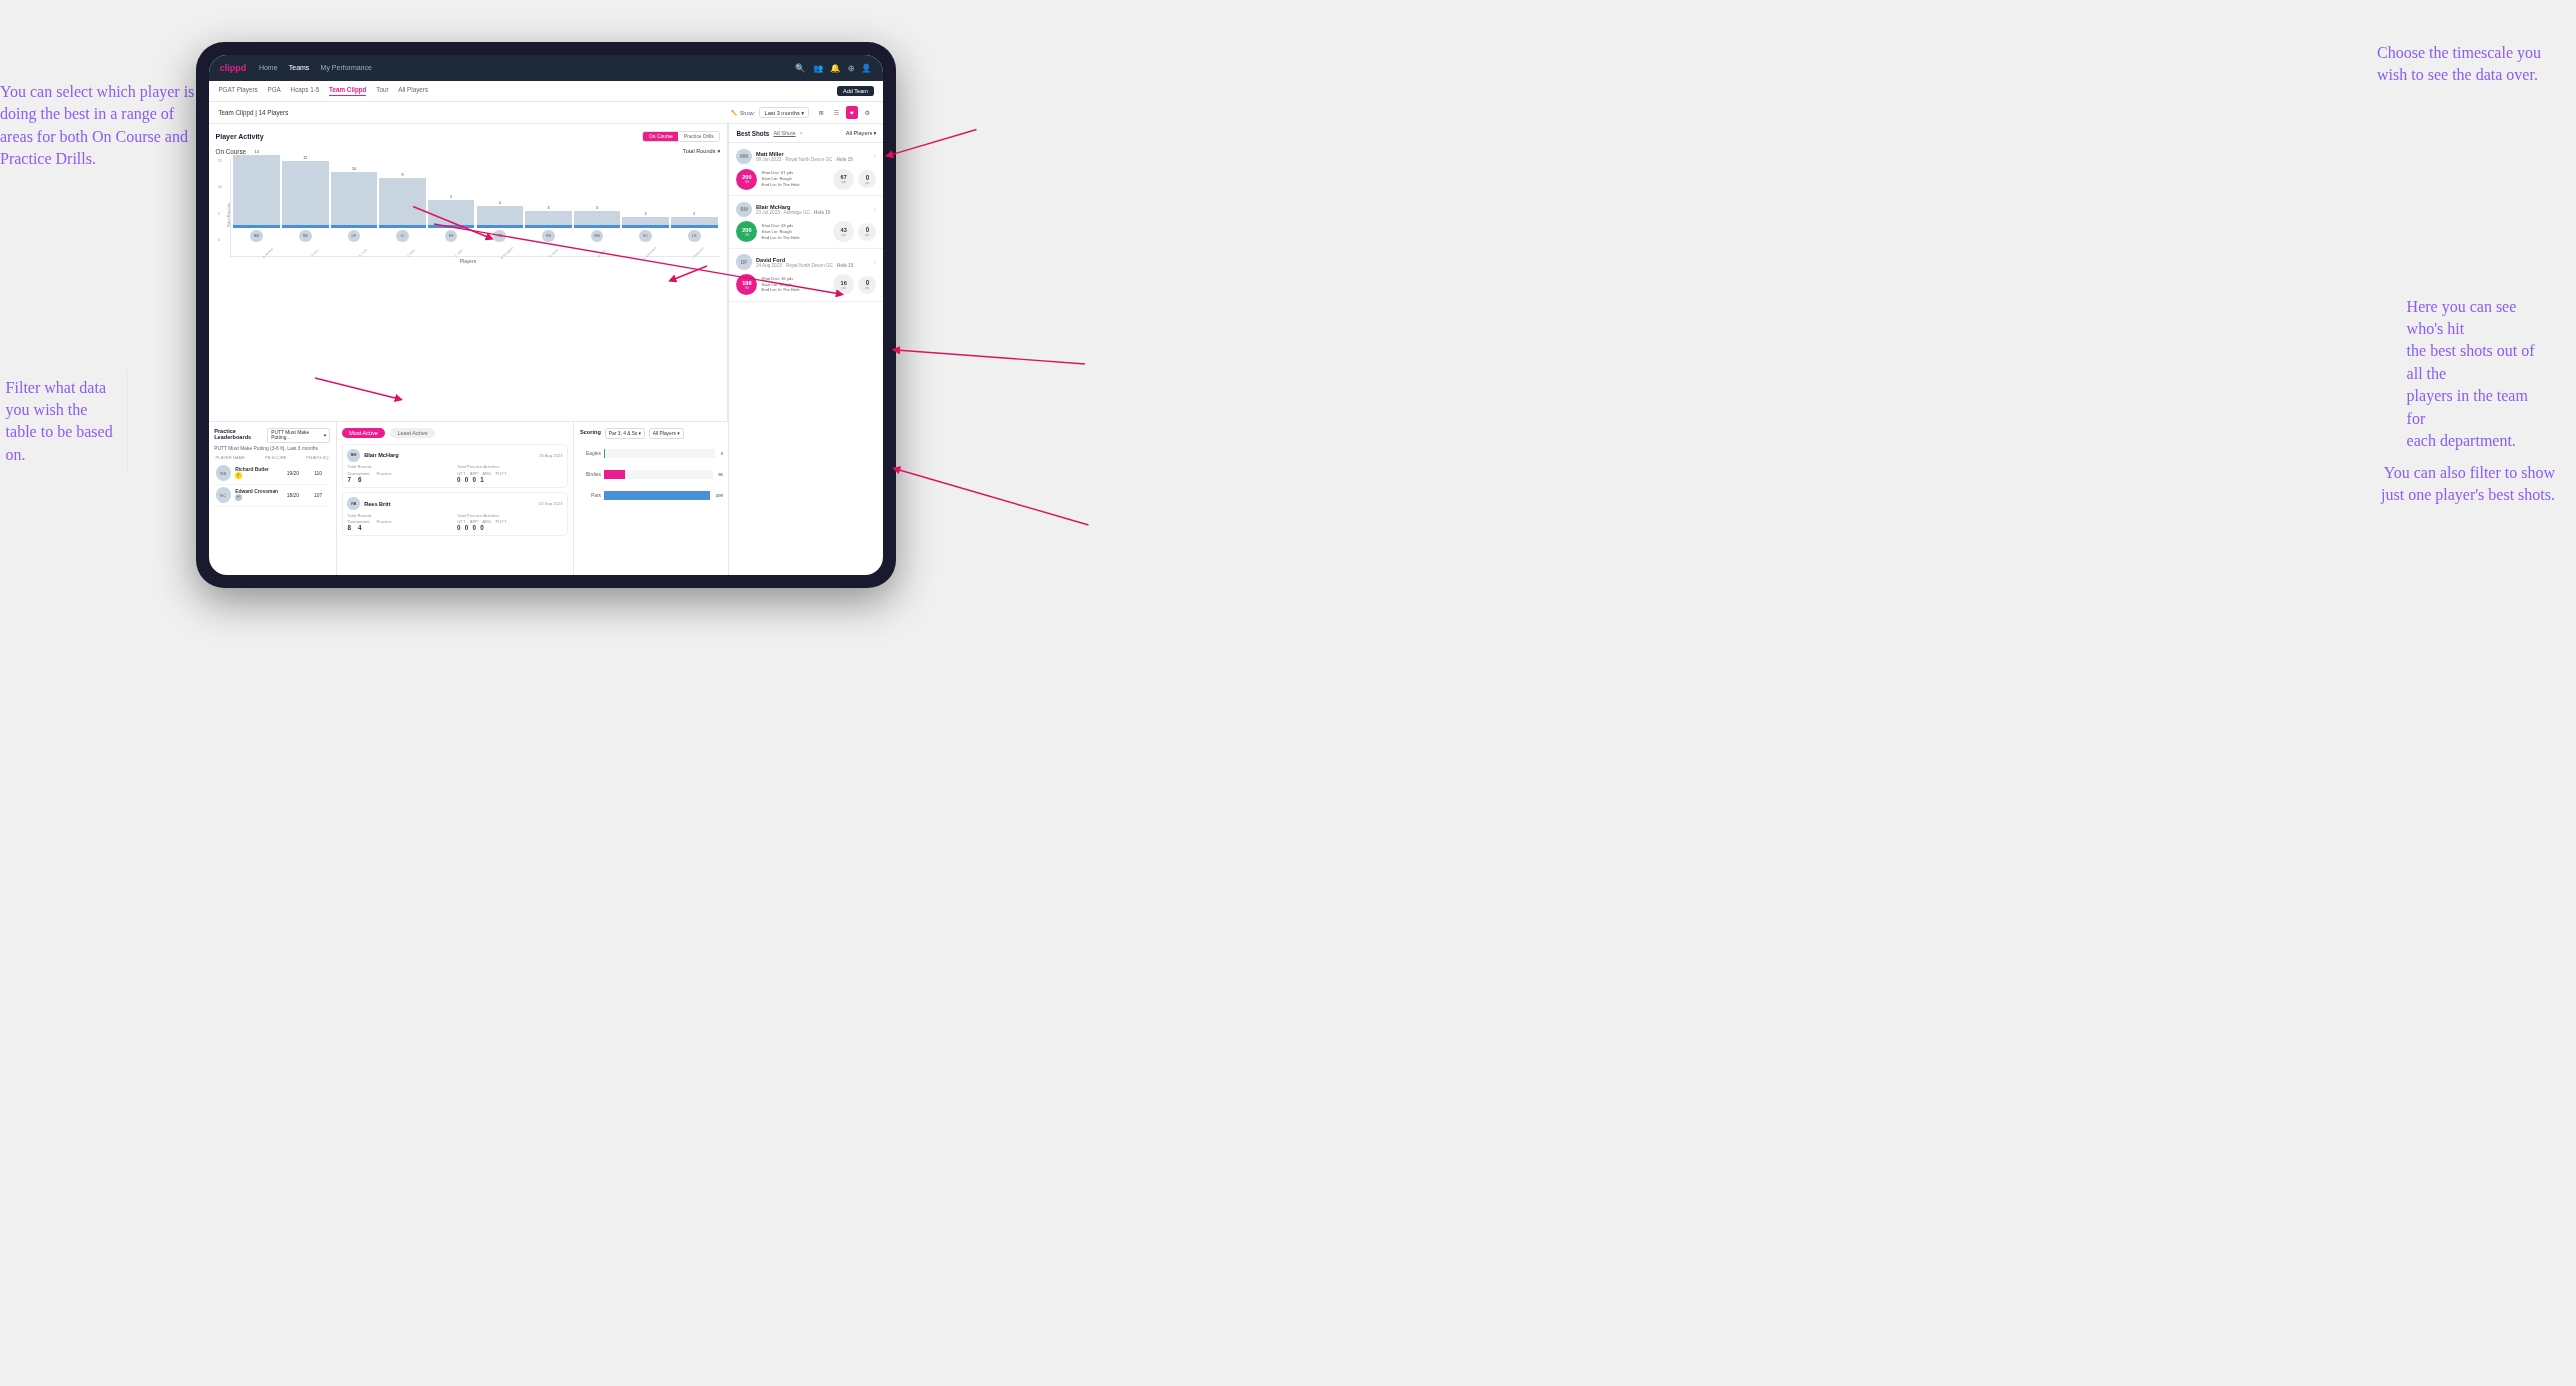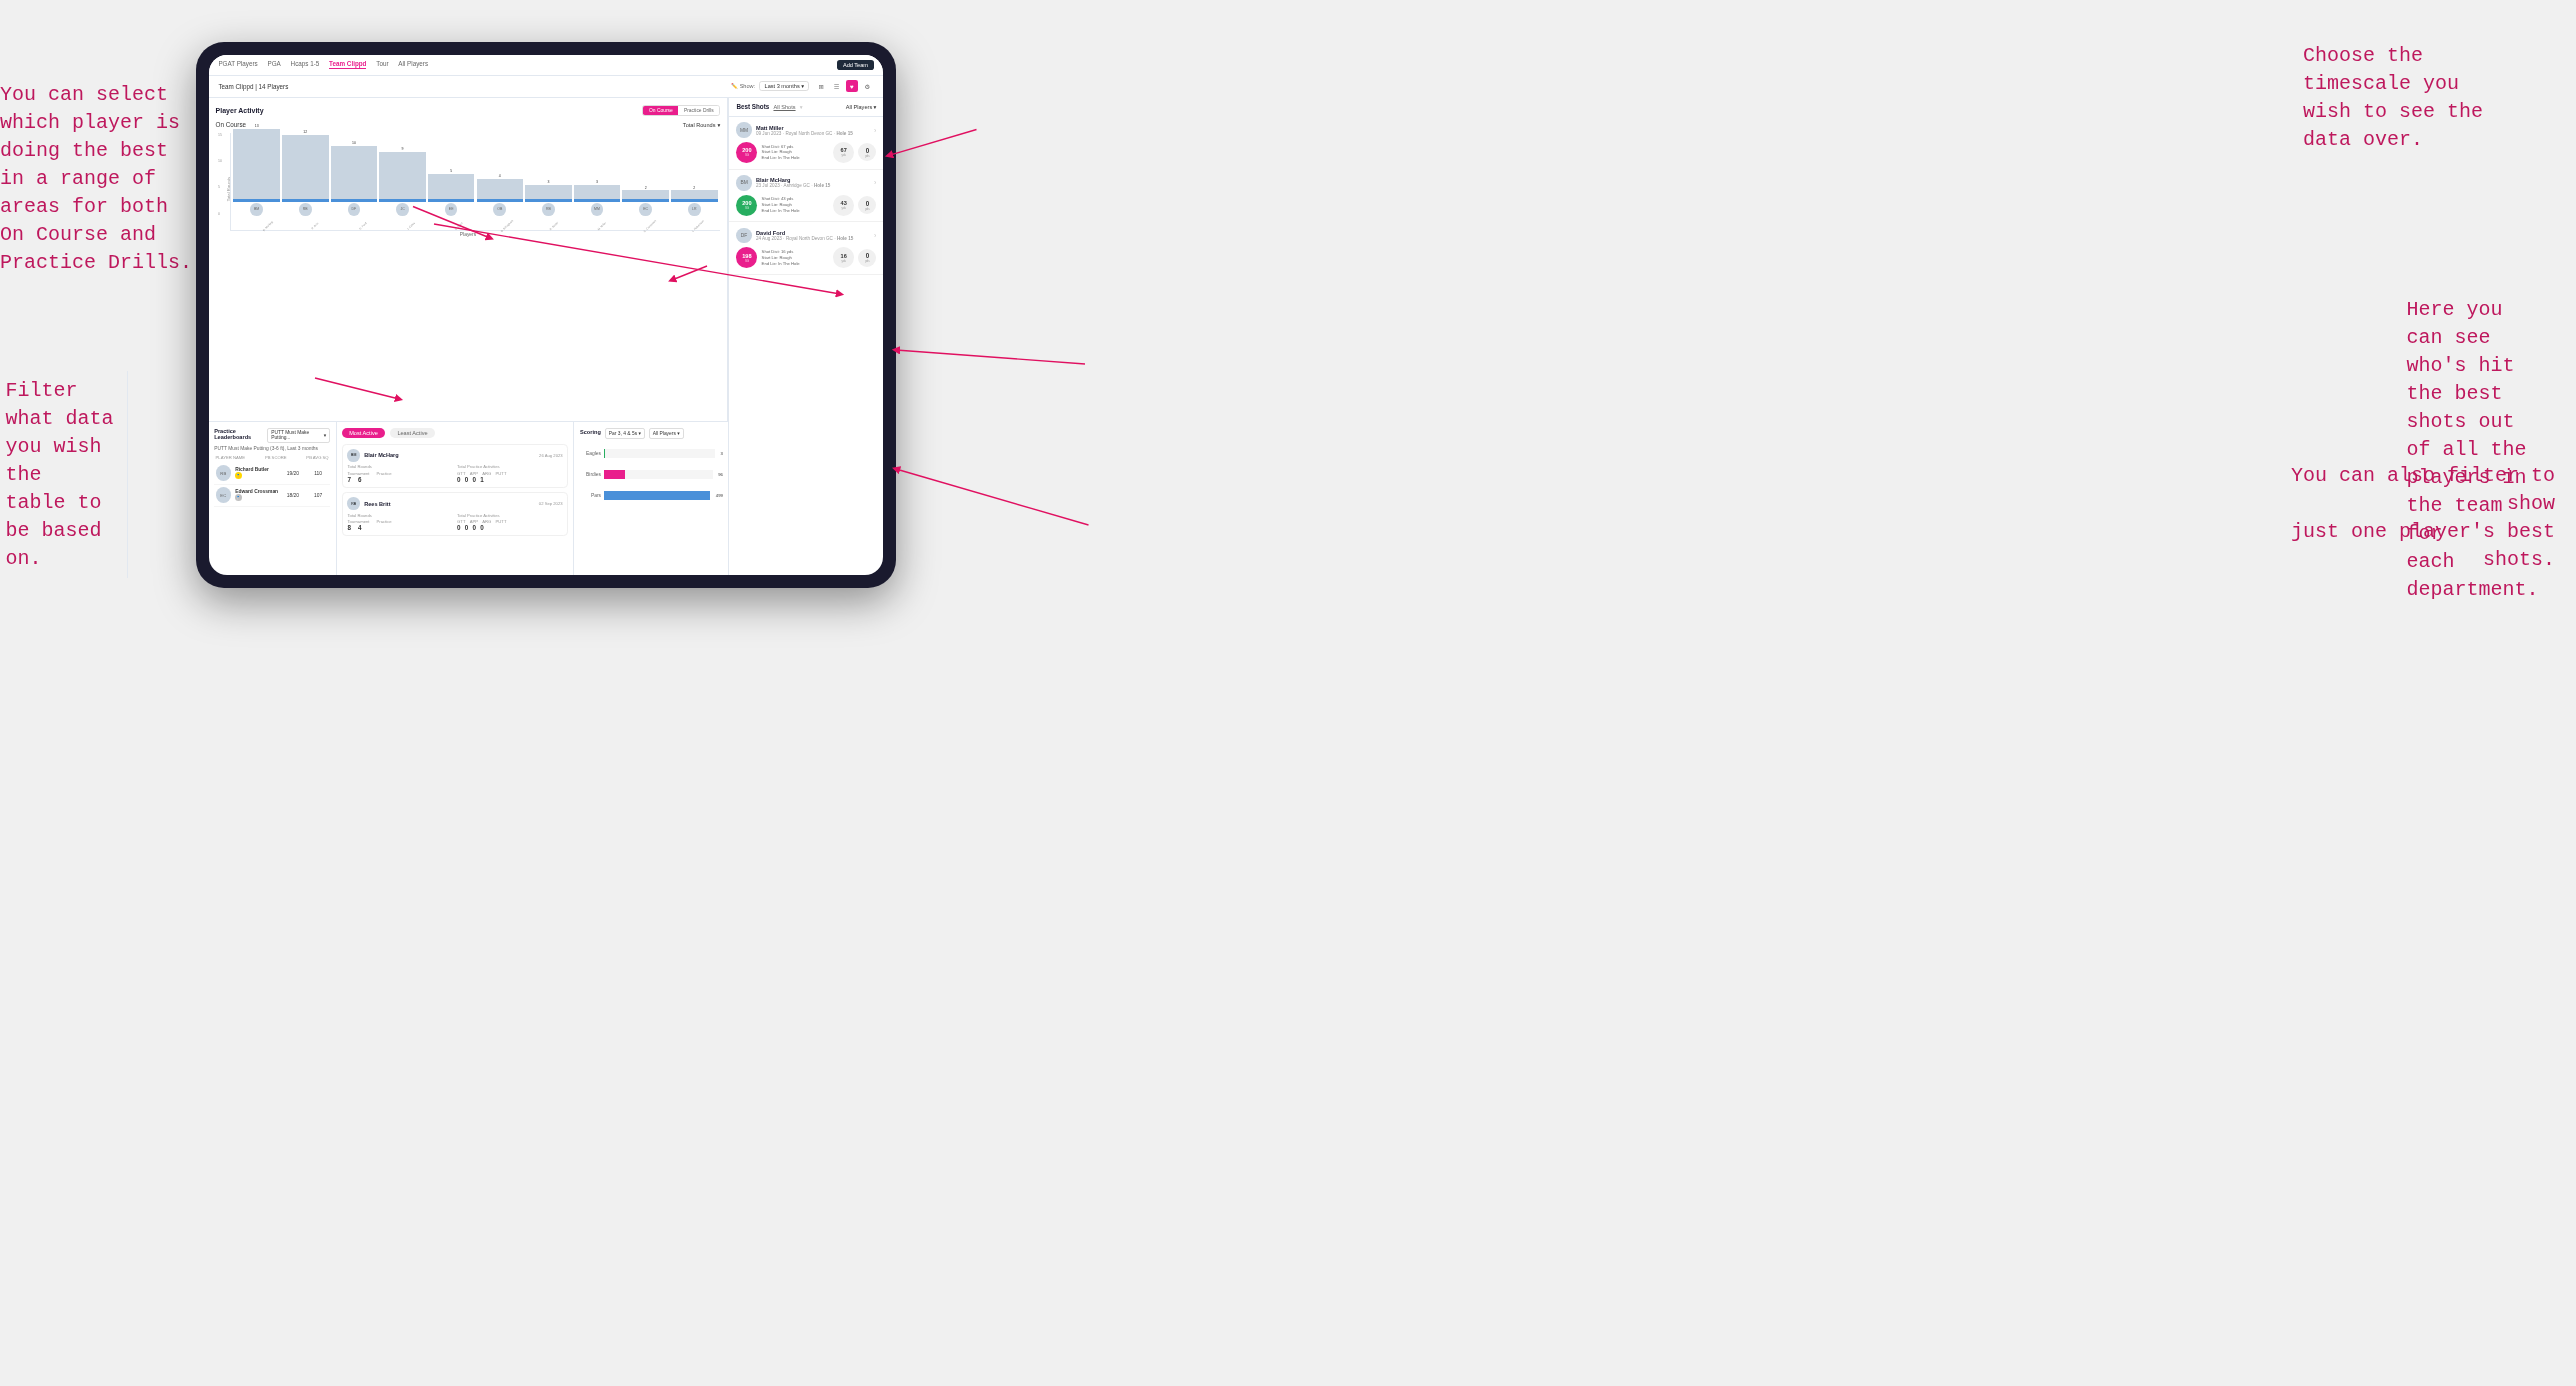--- a/index.html
+++ b/index.html
@@ -655,23 +655,23 @@
 
     .scoring-bar-value {
       font-size: 4.2px;
       color: #333;
       margin-left: 2.8px;
     }
 
     
     .annotation {
       position: absolute;
-      font-size: 20px;
-      color: #be185d;
-      font-family: Liberation Mono, monospace;
+      font-size: 16px;
+      color: #8b5cf6;
+      font-family: Liberation Serif, serif;
       line-height: 1.4;
       max-width: 196px;
     }
 
     .annotation.top-right {
       right: 35px;
       top: 42px;
       text-align: left;
       max-width: 238px;
     }
@@ -731,20 +731,35 @@
   Here you can see who's hit<br>the best shots out of all the<br>players in the team for<br>each department.
 </div>
 
 <div class="annotation bottom-right2">
   You can also filter to show<br>just one player's best shots.
 </div>
 
 <div class="tablet-frame">
   <div class="tablet-screen">
 
+    <div class="top-nav">
+      <div class="nav-logo">clippd</div>
+      <div class="nav-links">
+        <span class="nav-link">Home</span>
+        <span class="nav-link active">Teams</span>
+        <span class="nav-link">My Performance</span>
+      </div>
+      <div class="nav-icons">
+        <span class="nav-icon">🔍</span>
+        <span class="nav-icon">👥</span>
+        <span class="nav-icon">🔔</span>
+        <span class="nav-icon">⊕</span>
+        <span class="nav-icon">👤</span>
+      </div>
+    </div>
 
     <div class="sub-nav">
       <div class="sub-nav-tabs">
         <span class="sub-nav-tab">PGAT Players</span>
         <span class="sub-nav-tab">PGA</span>
         <span class="sub-nav-tab">Hcaps 1-5</span>
         <span class="sub-nav-tab active">Team Clippd</span>
         <span class="sub-nav-tab">Tour</span>
         <span class="sub-nav-tab">All Players</span>
       </div>

